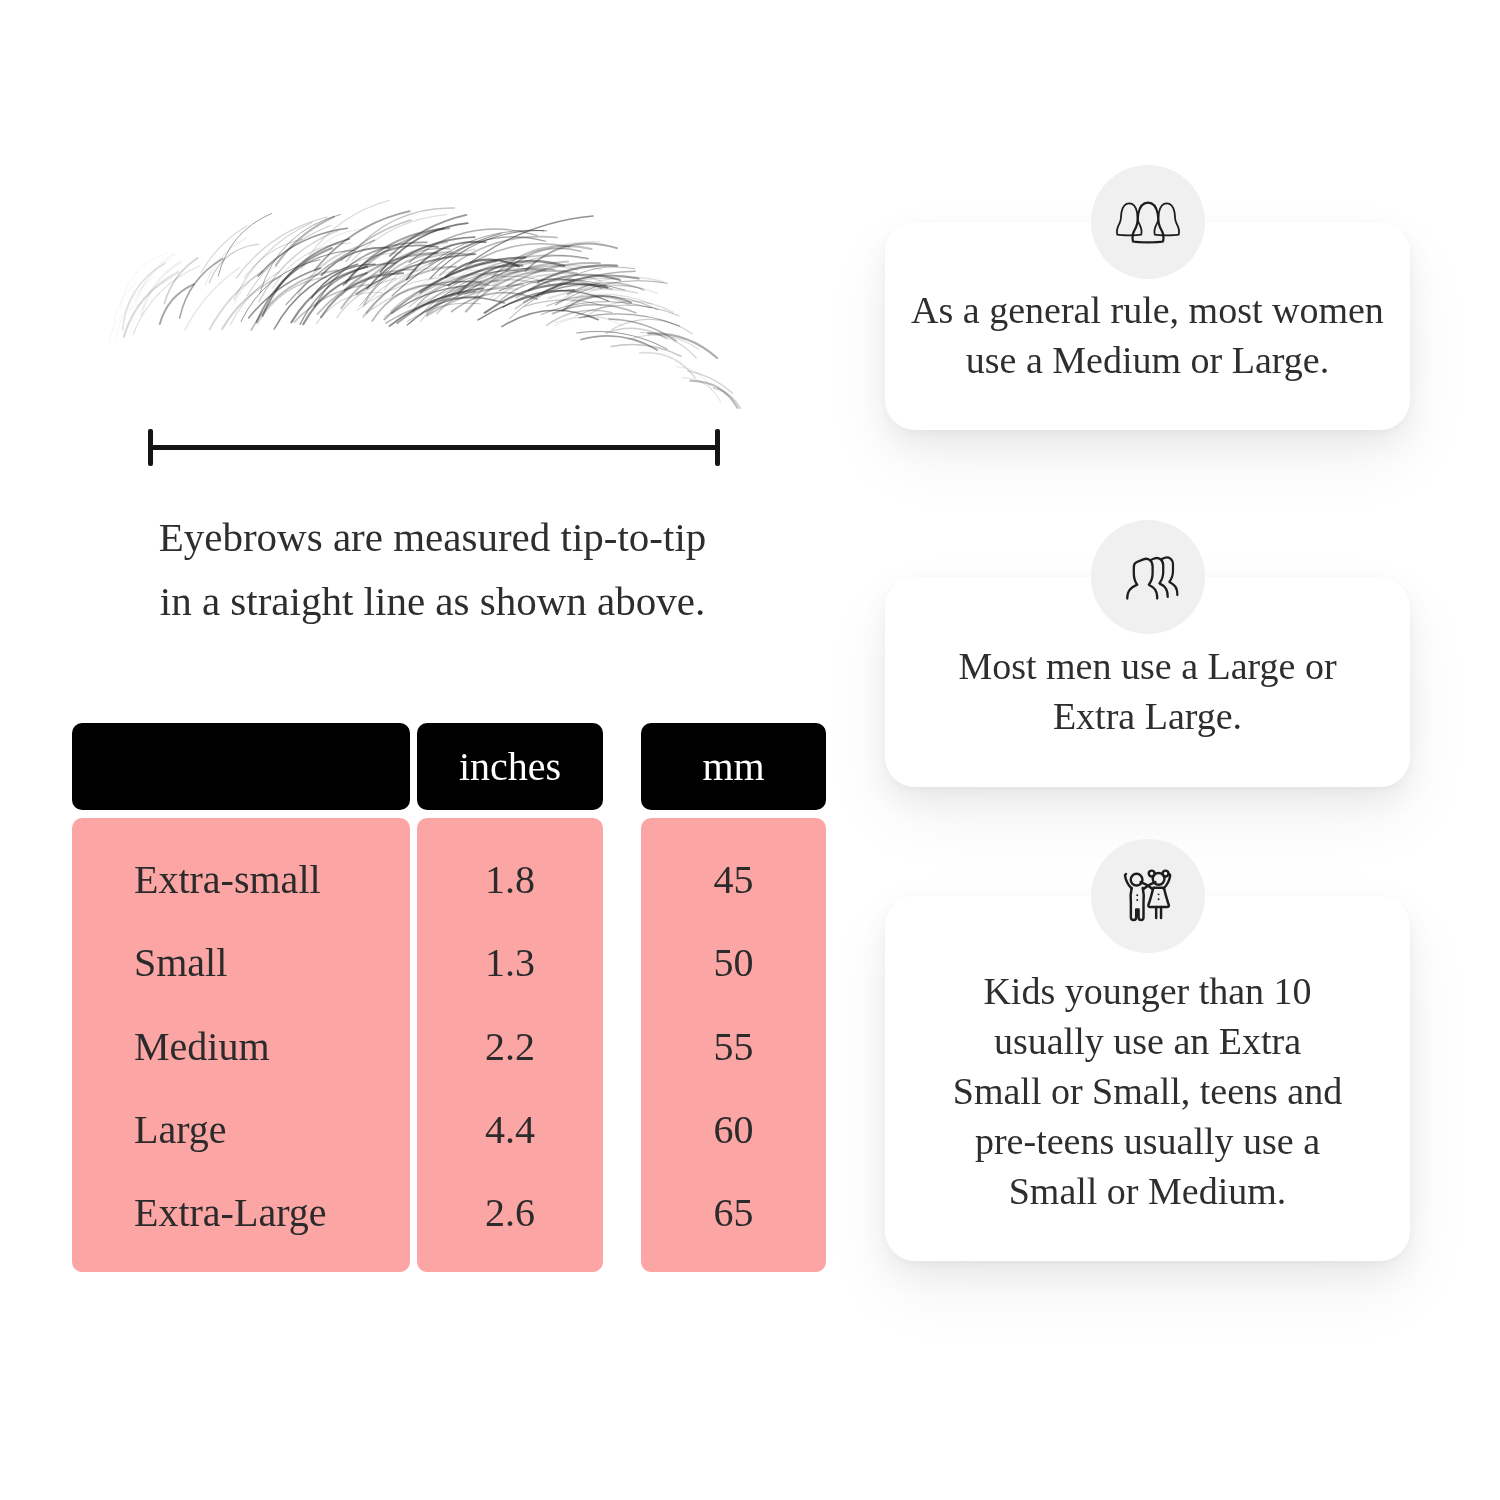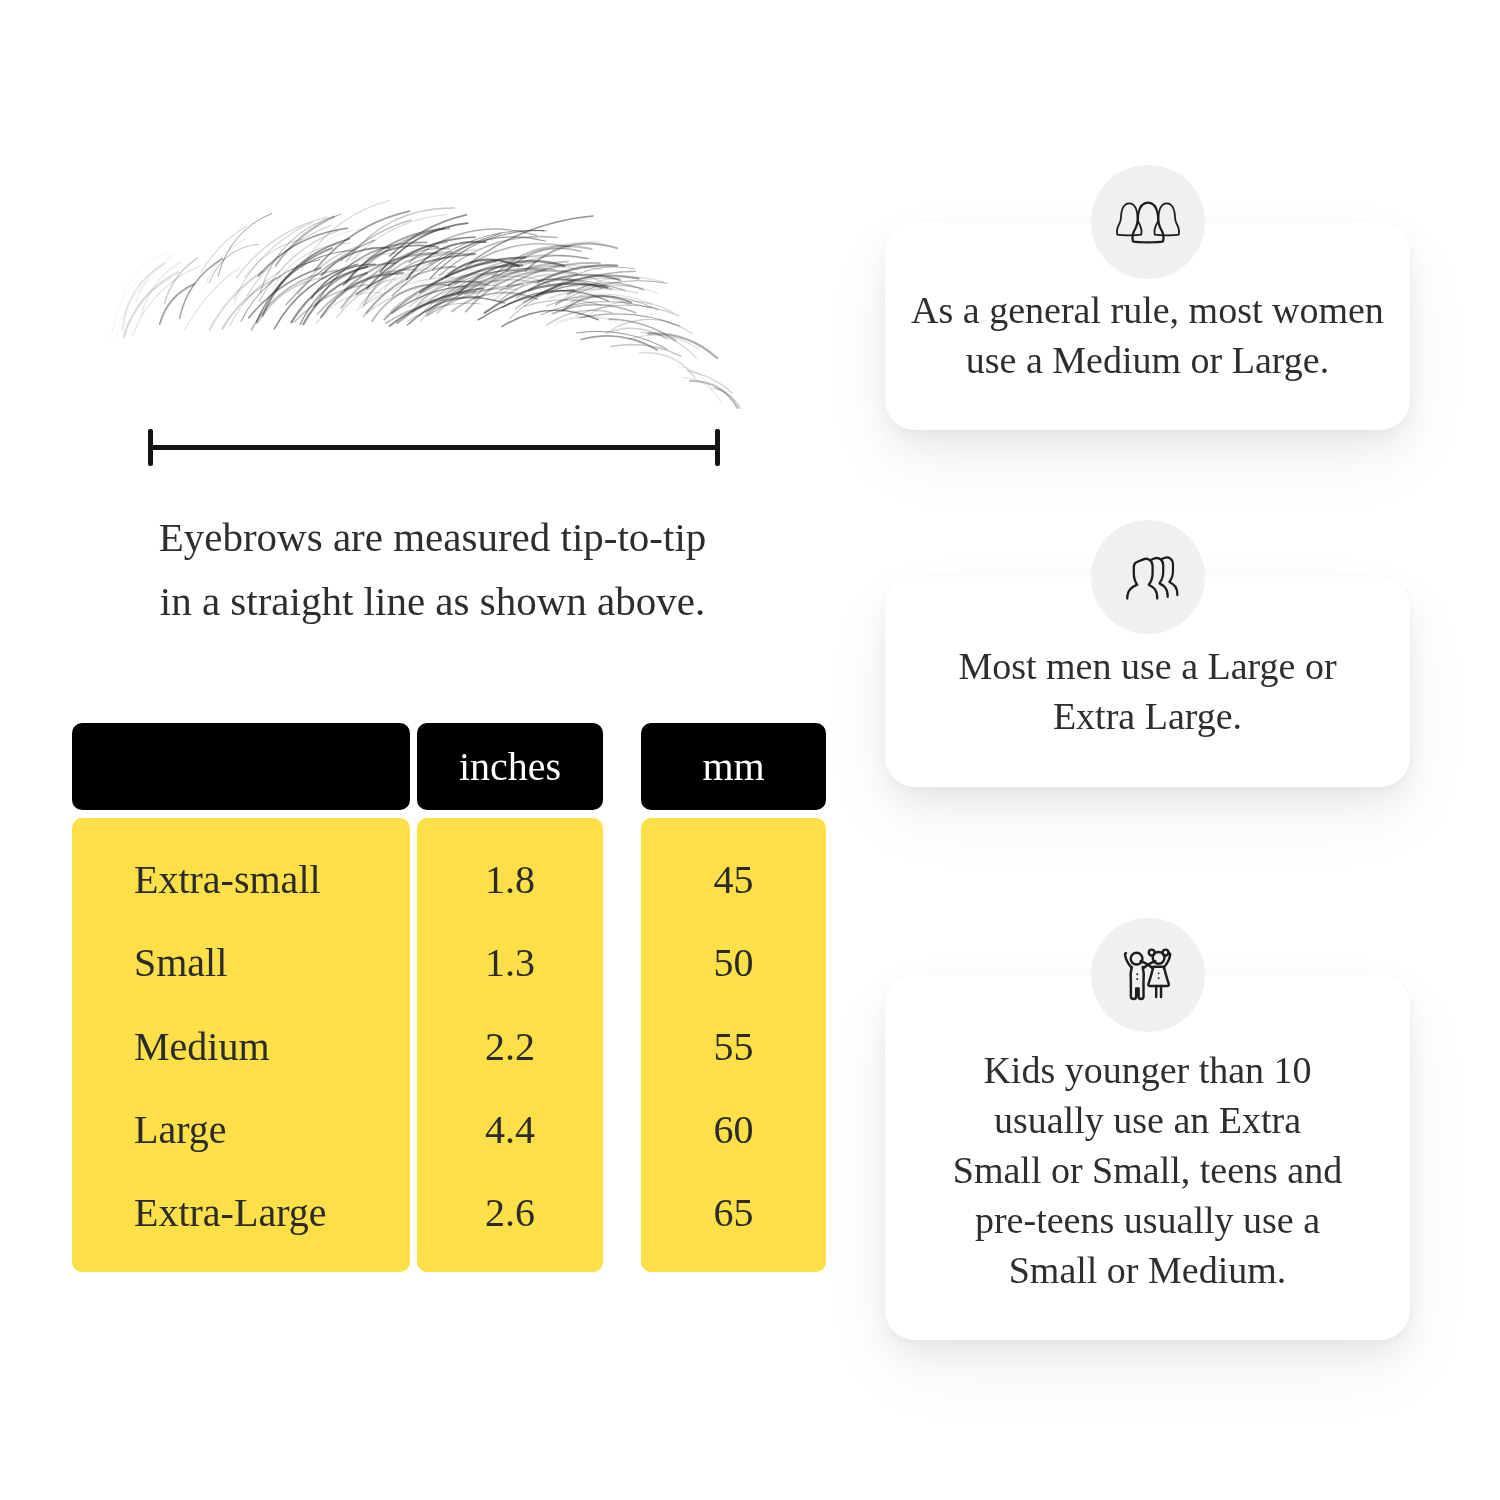--- a/index.html
+++ b/index.html
@@ -15,32 +15,32 @@
   .measure .tick.l{left:0;} .measure .tick.r{right:0;}
   .caption{position:absolute;left:120px;top:505px;width:625px;text-align:center;
            font-size:41px;line-height:64px;color:#2e2e2e;}
 
   
   .size-table{position:absolute;left:72px;top:723px;display:flex;}
   .tcol{display:flex;flex-direction:column;}
   .tcol.c1{width:338px;} .tcol.c2{width:186px;margin-left:7px;} .tcol.c3{width:185px;margin-left:22px;padding-left:16px;}
   .thead{height:87px;background:#000000;border-radius:10px;color:#ffffff;font-size:40px;
          display:flex;align-items:center;justify-content:center;}
-  .tbody{margin-top:8px;height:454px;background:#fde047;border-radius:10px;
+  .tbody{margin-top:8px;height:454px;background:#fca5a5;border-radius:10px;
          display:flex;flex-direction:column;padding:20px 0 18px;box-sizing:border-box;}
   .cell{flex:1;display:flex;align-items:center;justify-content:center;font-size:40px;color:#2b2b2b;}
   .tcol.c1 .cell{justify-content:flex-start;padding-left:62px;}
 
   
   .card{position:absolute;left:885px;width:525px;background:#ffffff;border-radius:30px;
         box-shadow:0 30px 70px rgba(0,0,0,0.055),0 14px 30px rgba(0,0,0,0.05),0 3px 8px rgba(0,0,0,0.03);
         box-sizing:border-box;text-align:center;font-size:38px;line-height:50px;color:#2e2e2e;}
   .card.c-women{top:222px;height:208px;padding-top:63px;}
   .card.c-men{top:577px;height:210px;padding-top:64px;text-align:center;}
-  .card.c-kids{top:975px;height:365px;padding-top:70px;}
+  .card.c-kids{top:896px;height:365px;padding-top:70px;}
   .badge{position:absolute;top:-57px;left:50%;transform:translateX(-50%);
          width:114px;height:114px;border-radius:50%;background:#f0f0f0;
          display:flex;align-items:center;justify-content:center;}
   .badge svg{display:block;}
   .ic{stroke:#1d1d1d;stroke-width:3;fill:none;stroke-linecap:round;stroke-linejoin:round;}
   .ic-fill{fill:#f0f0f0;stroke:none;}
   .dot{fill:#1d1d1d;stroke:none;}
 </style>
 </head>
 <body>

